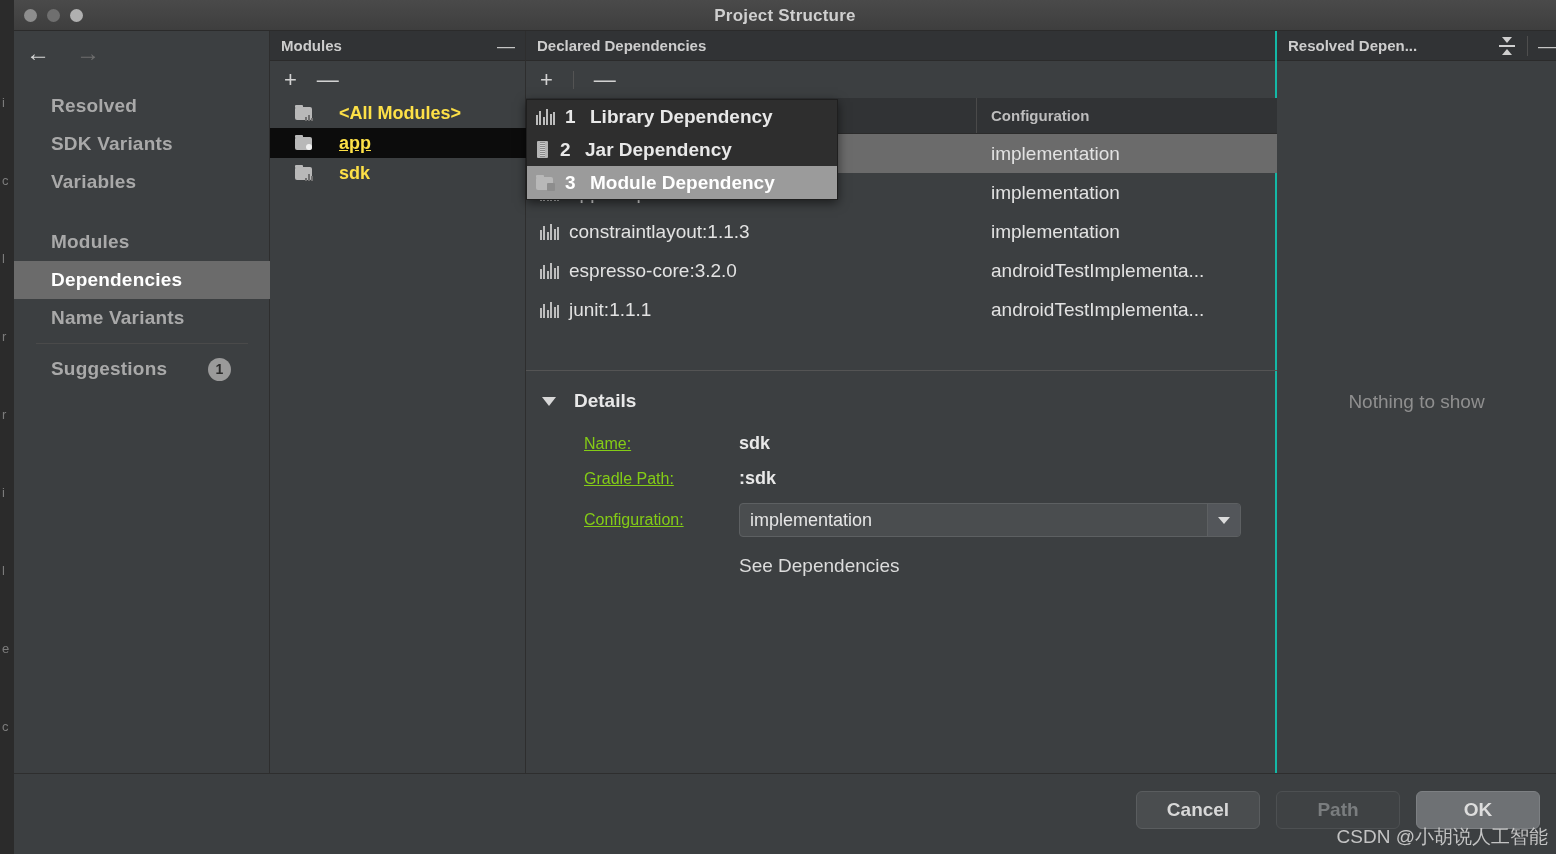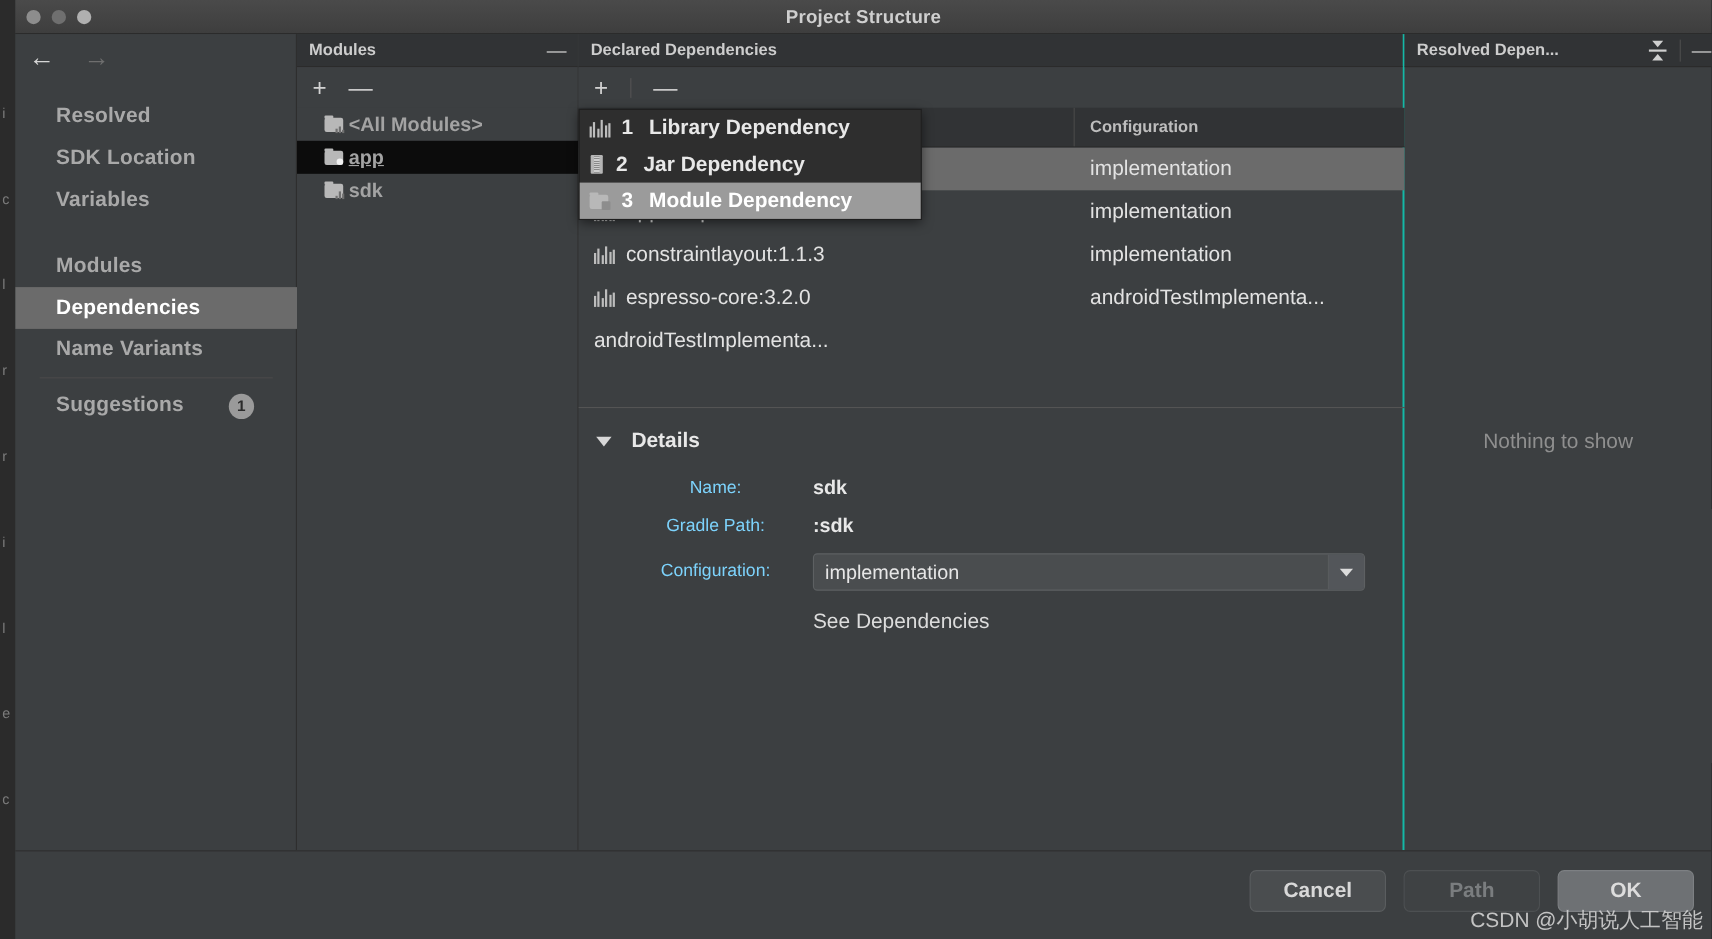--- a/index.html
+++ b/index.html
@@ -93,22 +93,22 @@
   .minimize { color: #c5c5c5; font-size: 18px; line-height: 10px; cursor: pointer; }
   .toolbar {
     height: 37px; display: flex; align-items: center; gap: 20px; padding-left: 14px;
     background: #3c3f41;
   }
   .tb-btn { color: #d2d2d2; font-size: 22px; line-height: 22px; cursor: pointer; }
   .tb-div { width: 1px; height: 18px; background: #545454; }
 
   .tree { position: absolute; left: 0; top: 67px; width: 256px; }
   .tree-row {
-    height: 30px; display: flex; align-items: center; gap: 3px; padding-left: 25px;
-    color: #a3a3a3; font-size: 18px; font-weight: bold; white-space: nowrap;
+    height: 30px; display: flex; align-items: center; gap: 25px; padding-left: 25px;
+    color: #fde047; font-size: 18px; font-weight: bold; white-space: nowrap;
   }
   .tree-row.selected { background: #0c0c0c; }
   .tree-row.selected .tr-label { text-decoration: underline; }
 
   
   .ico { width: 19px; height: 16px; position: relative; flex: 0 0 19px; }
   .ico.folder::before {
     content: ""; position: absolute; left: 0; top: 2px;
     width: 17px; height: 13px; background: #b8b8b8; border-radius: 2px;
   }
@@ -176,21 +176,21 @@
   .rows-border { position: absolute; left: 0; top: 339px; width: 751px; height: 1px; background: #545454; }
 
   
   .details { position: absolute; left: 0; top: 350px; width: 751px; }
   .det-head { display: flex; align-items: center; gap: 18px; padding-left: 16px; height: 40px; }
   .tri { width: 0; height: 0; border-left: 7px solid transparent; border-right: 7px solid transparent; border-top: 9px solid #d8d8d8; cursor: pointer; }
   .det-title { color: #e8e8e8; font-size: 19px; font-weight: bold; }
 
   .det-grid { margin-top: 12px; padding-left: 58px; }
   .det-row { display: flex; align-items: center; margin-bottom: 14px; }
-  .det-label { width: 155px; color: #7dd3fc; font-size: 16px; text-align: center; padding-right: 22px; }
+  .det-label { width: 155px; color: #84cc16; font-size: 16px; text-align: left; padding-right: 22px; text-decoration: underline; }
   .det-value { color: #e8e8e8; font-size: 18px; font-weight: bold; }
 
   .combo {
     width: 502px; height: 34px; background: #4a4d4f;
     border: 1px solid #5d6062; border-radius: 4px;
     display: flex; align-items: center; position: relative; cursor: pointer;
   }
   .combo .cval { color: #e6e6e6; font-size: 18px; padding-left: 10px; }
   .combo .carrow {
     position: absolute; right: 0; top: 0; width: 33px; height: 32px;
@@ -285,21 +285,21 @@
 
     <div class="body">
 
       <div class="nav">
         <div class="nav-arrows">
           <span class="arrow back">←</span>
           <span class="arrow fwd">→</span>
         </div>
         <div class="nav-list">
           <div class="nav-item">Resolved</div>
-          <div class="nav-item">SDK Location</div>
+          <div class="nav-item">SDK Variants</div>
           <div class="nav-item">Variables</div>
           <div class="nav-gap"></div>
           <div class="nav-item">Modules</div>
           <div class="nav-item selected">Dependencies</div>
           <div class="nav-item">Name Variants</div>
           <div class="nav-sep"></div>
           <div class="nav-item with-badge">
             <span class="lbl">Suggestions</span>
             <span class="badge">1</span>
           </div>
@@ -406,20 +406,31 @@
                   <i style="height:8px"></i>
                   <i style="height:16px"></i>
                   <i style="height:11px"></i>
                   <i style="height:13px"></i>
                 </span>
                 <span class="rname">espresso-core:3.2.0</span>
               </span>
               <span class="cell2">androidTestImplementa...</span>
             </div>
             <div class="row">
+              <span class="cell1">
+                <span class="ico lib">
+                  <i style="height:10px"></i>
+                  <i style="height:14px"></i>
+                  <i style="height:8px"></i>
+                  <i style="height:16px"></i>
+                  <i style="height:11px"></i>
+                  <i style="height:13px"></i>
+                </span>
+                <span class="rname">junit:1.1.1</span>
+              </span>
               <span class="cell2">androidTestImplementa...</span>
             </div>
             <div class="row"></div>
           </div>
         <div class="rows-border"></div>
 
         <div class="details">
           <div class="det-head">
             <span class="tri"></span>
             <span class="det-title">Details</span>

